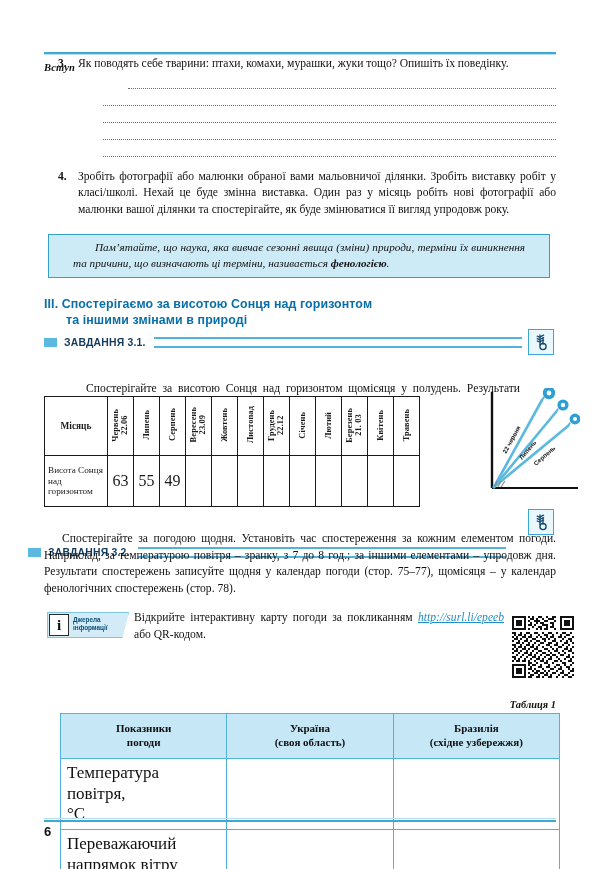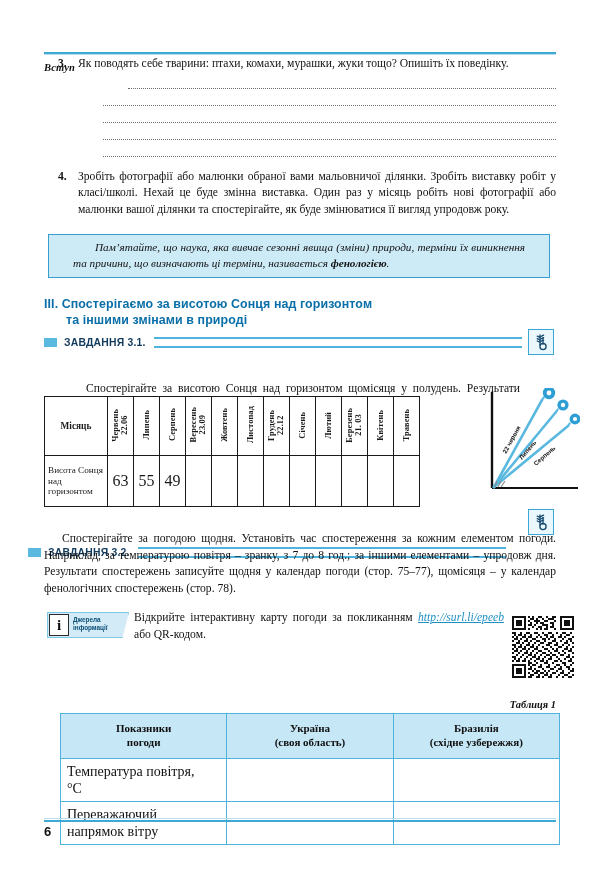--- a/index.html
+++ b/index.html
@@ -326,21 +326,21 @@
     text-align: center;
     font-weight: bold;
     font-size: 11px;
     line-height: 1.26;
     height: 36px;
     vertical-align: middle;
     color: #101010;
   }
   .tbl2 tbody td {
     height: 34px;
-    font-size: 14px;
+    font-size: 17px;
     line-height: 1.22;
     color: #111;
     border-radius: 13px;
   }
   .tbl2 tbody td.c1 { text-align: left; }
 
   
   .foot-rule {
     position: absolute;
     left: 44px;

